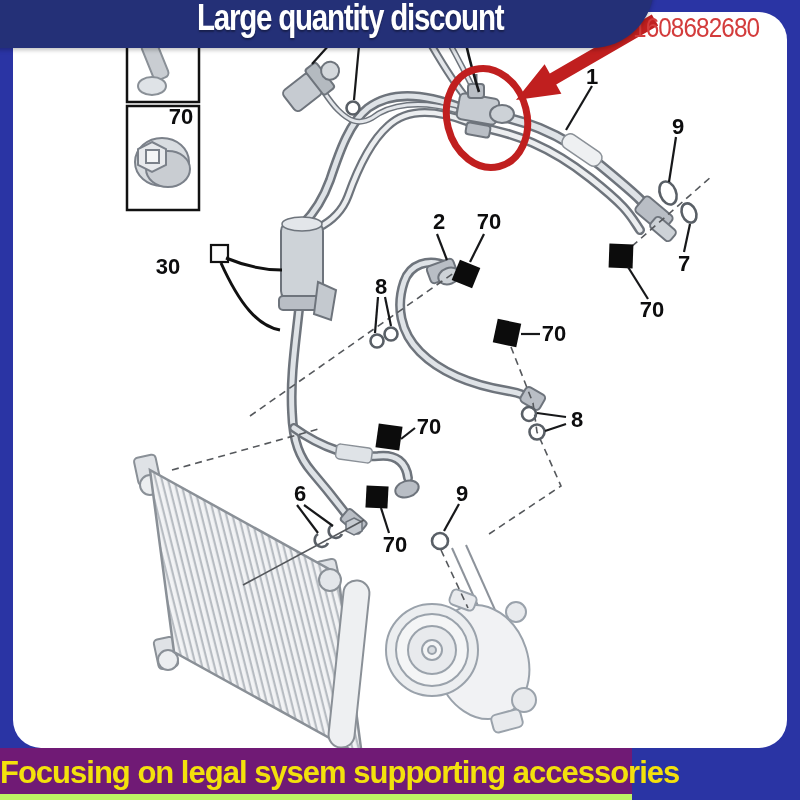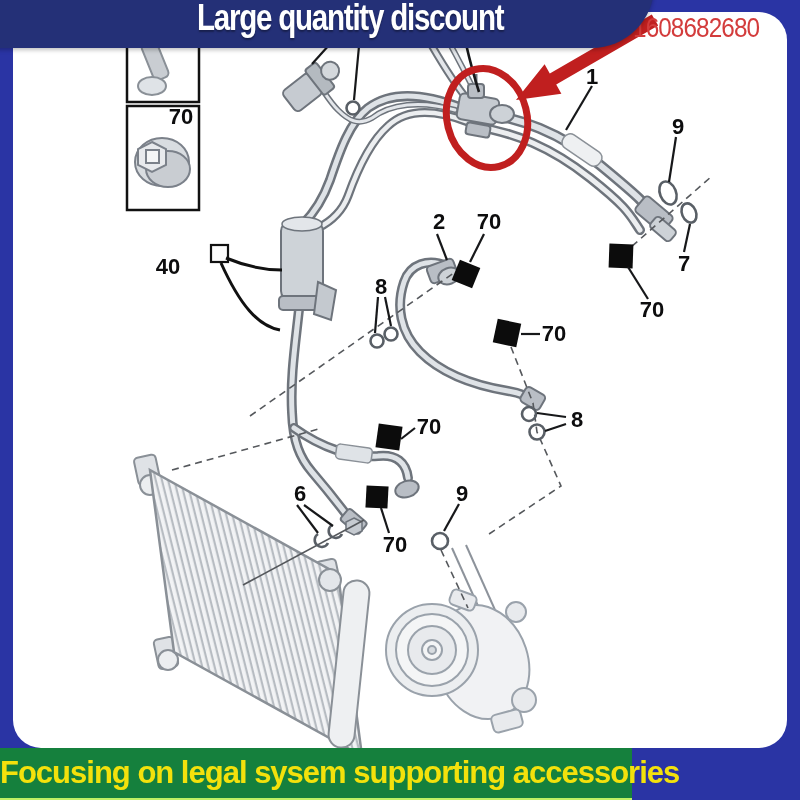--- a/index.html
+++ b/index.html
@@ -15,21 +15,21 @@
   .top-banner .title{position:absolute;left:215px;top:0;height:60px;line-height:64px;
         color:#ffffff;font-size:36px;font-weight:bold;letter-spacing:-1.5px;
         transform:scaleX(.82);transform-origin:left center;white-space:nowrap;
         text-shadow:0 2px 2px rgba(0,0,0,.35);}
 
   .part-number{position:absolute;top:13px;right:41px;z-index:25;
         color:#d33c3c;font-size:27px;letter-spacing:-1px;font-weight:normal;
         transform:scaleX(.9);transform-origin:right center;white-space:nowrap;}
 
   .footer{position:absolute;left:0;bottom:0;width:632px;height:52px;
-        background:#15803d;z-index:40;border-bottom:2px solid #bef264;box-sizing:border-box;}
+        background:#701a75;z-index:40;border-bottom:6px solid #bef264;box-sizing:border-box;}
   .footer .slogan{position:absolute;left:0;top:0;width:100%;height:47px;line-height:49px;
         text-align:center;color:#f3e10c;font-size:31px;font-weight:bold;
         letter-spacing:-1px;white-space:nowrap;}
 
   svg.diagram{position:absolute;left:0;top:0;z-index:10;}
 
   .callout{position:absolute;z-index:20;transform:translate(-50%,-50%);
         color:#0d0d0e;font-size:22px;font-weight:bold;white-space:nowrap;}
 </style>
 </head>
@@ -222,21 +222,21 @@
 <div class="callout" style="left:381px;top:287px">8</div>
 <div class="callout" style="left:554px;top:334px">70</div>
 <div class="callout" style="left:577px;top:420px">8</div>
 <div class="callout" style="left:678px;top:127px">9</div>
 <div class="callout" style="left:684px;top:264px">7</div>
 <div class="callout" style="left:652px;top:310px">70</div>
 <div class="callout" style="left:429px;top:427px">70</div>
 <div class="callout" style="left:300px;top:494px">6</div>
 <div class="callout" style="left:395px;top:545px">70</div>
 <div class="callout" style="left:462px;top:494px">9</div>
-<div class="callout" style="left:168px;top:267px">40</div>
+<div class="callout" style="left:168px;top:267px">30</div>
 <div class="callout" style="left:181px;top:117px">70</div>
 
 <div class="part-number">1608682680</div>
 
 <div class="top-banner">
   <div class="title">Large quantity discount</div>
 </div>
 
 <div class="footer">
   <div class="slogan">Focusing on legal sysem supporting accessories</div>

